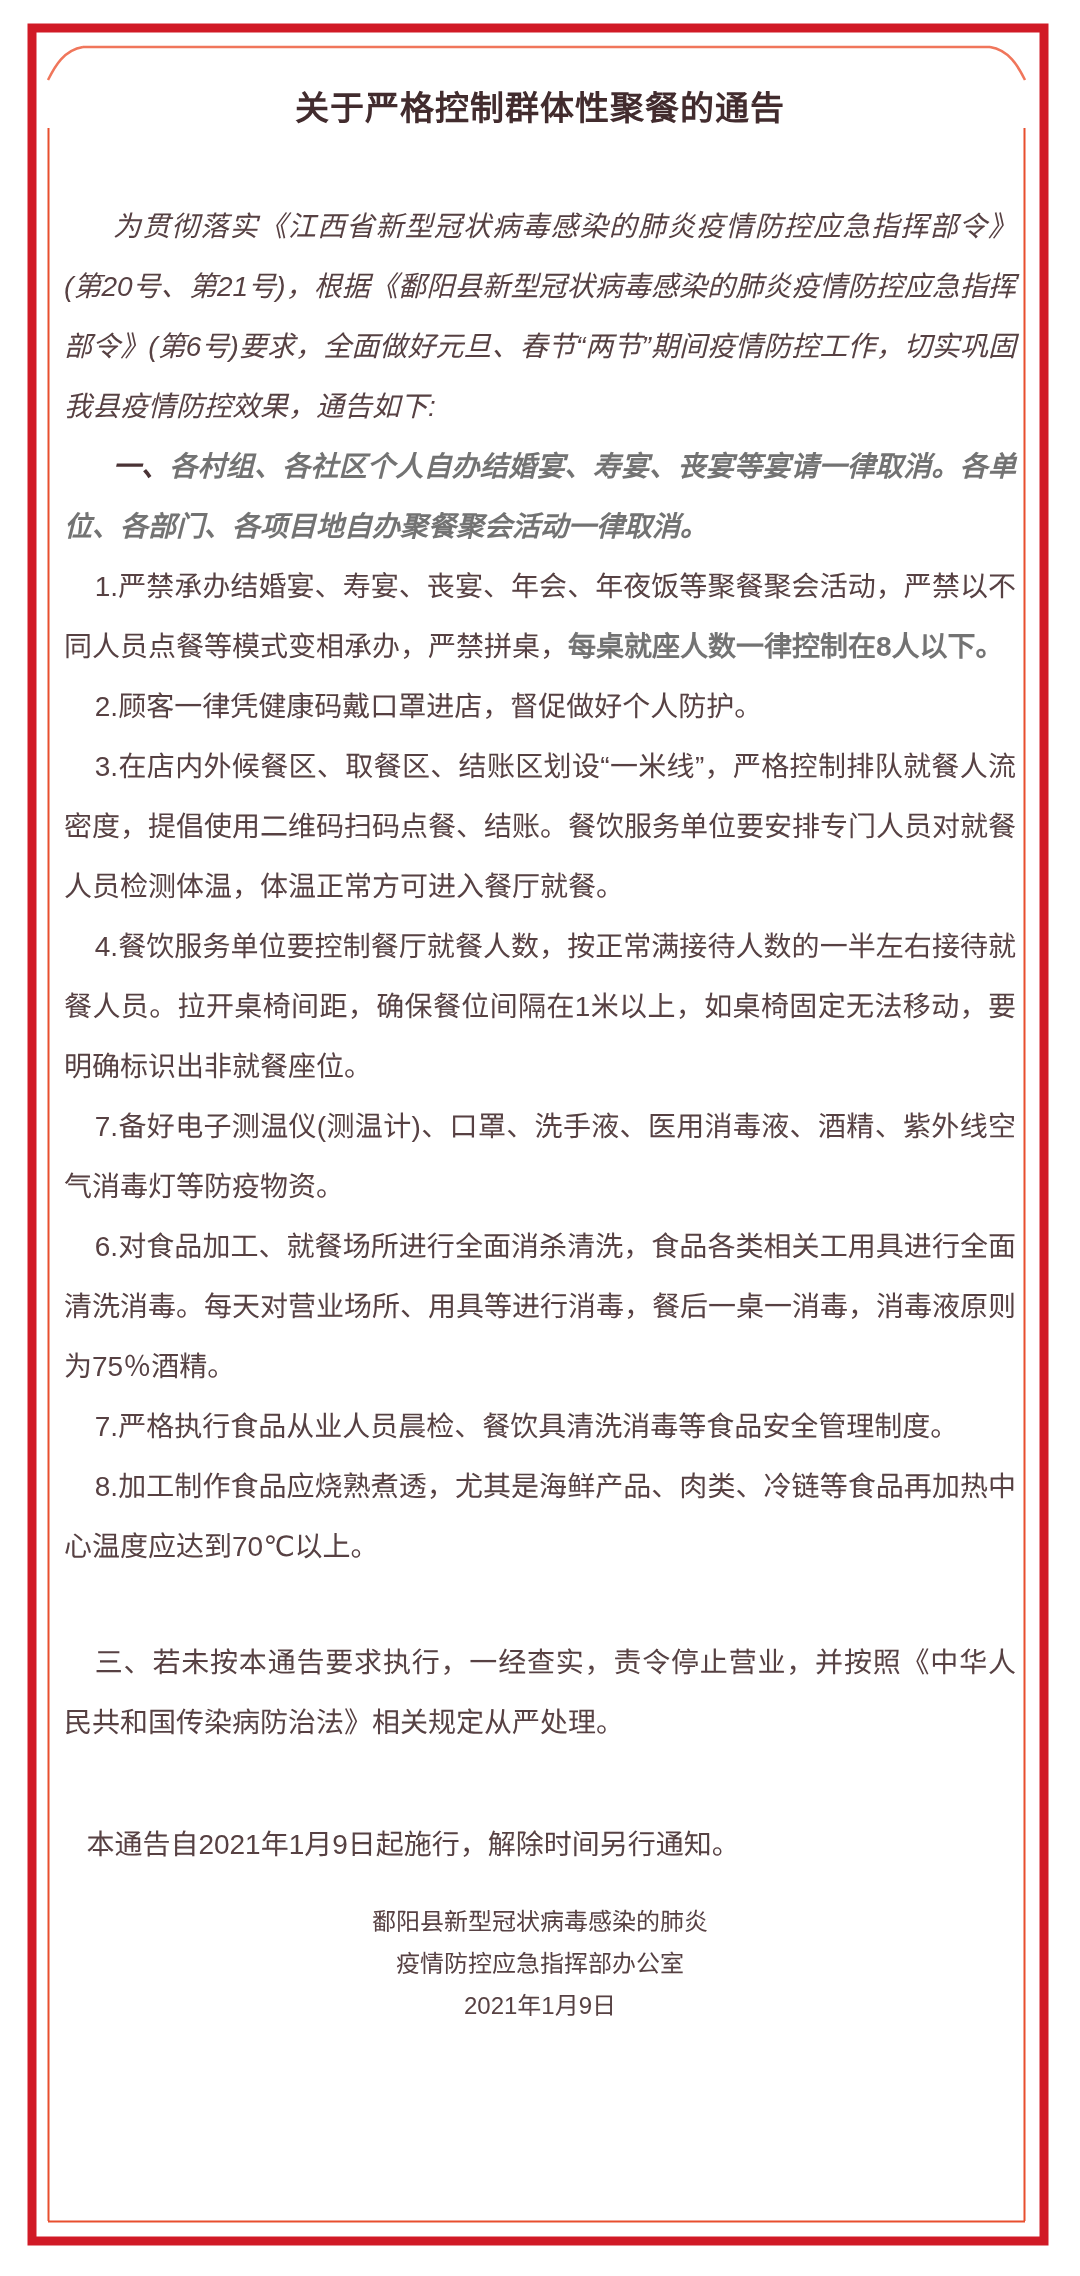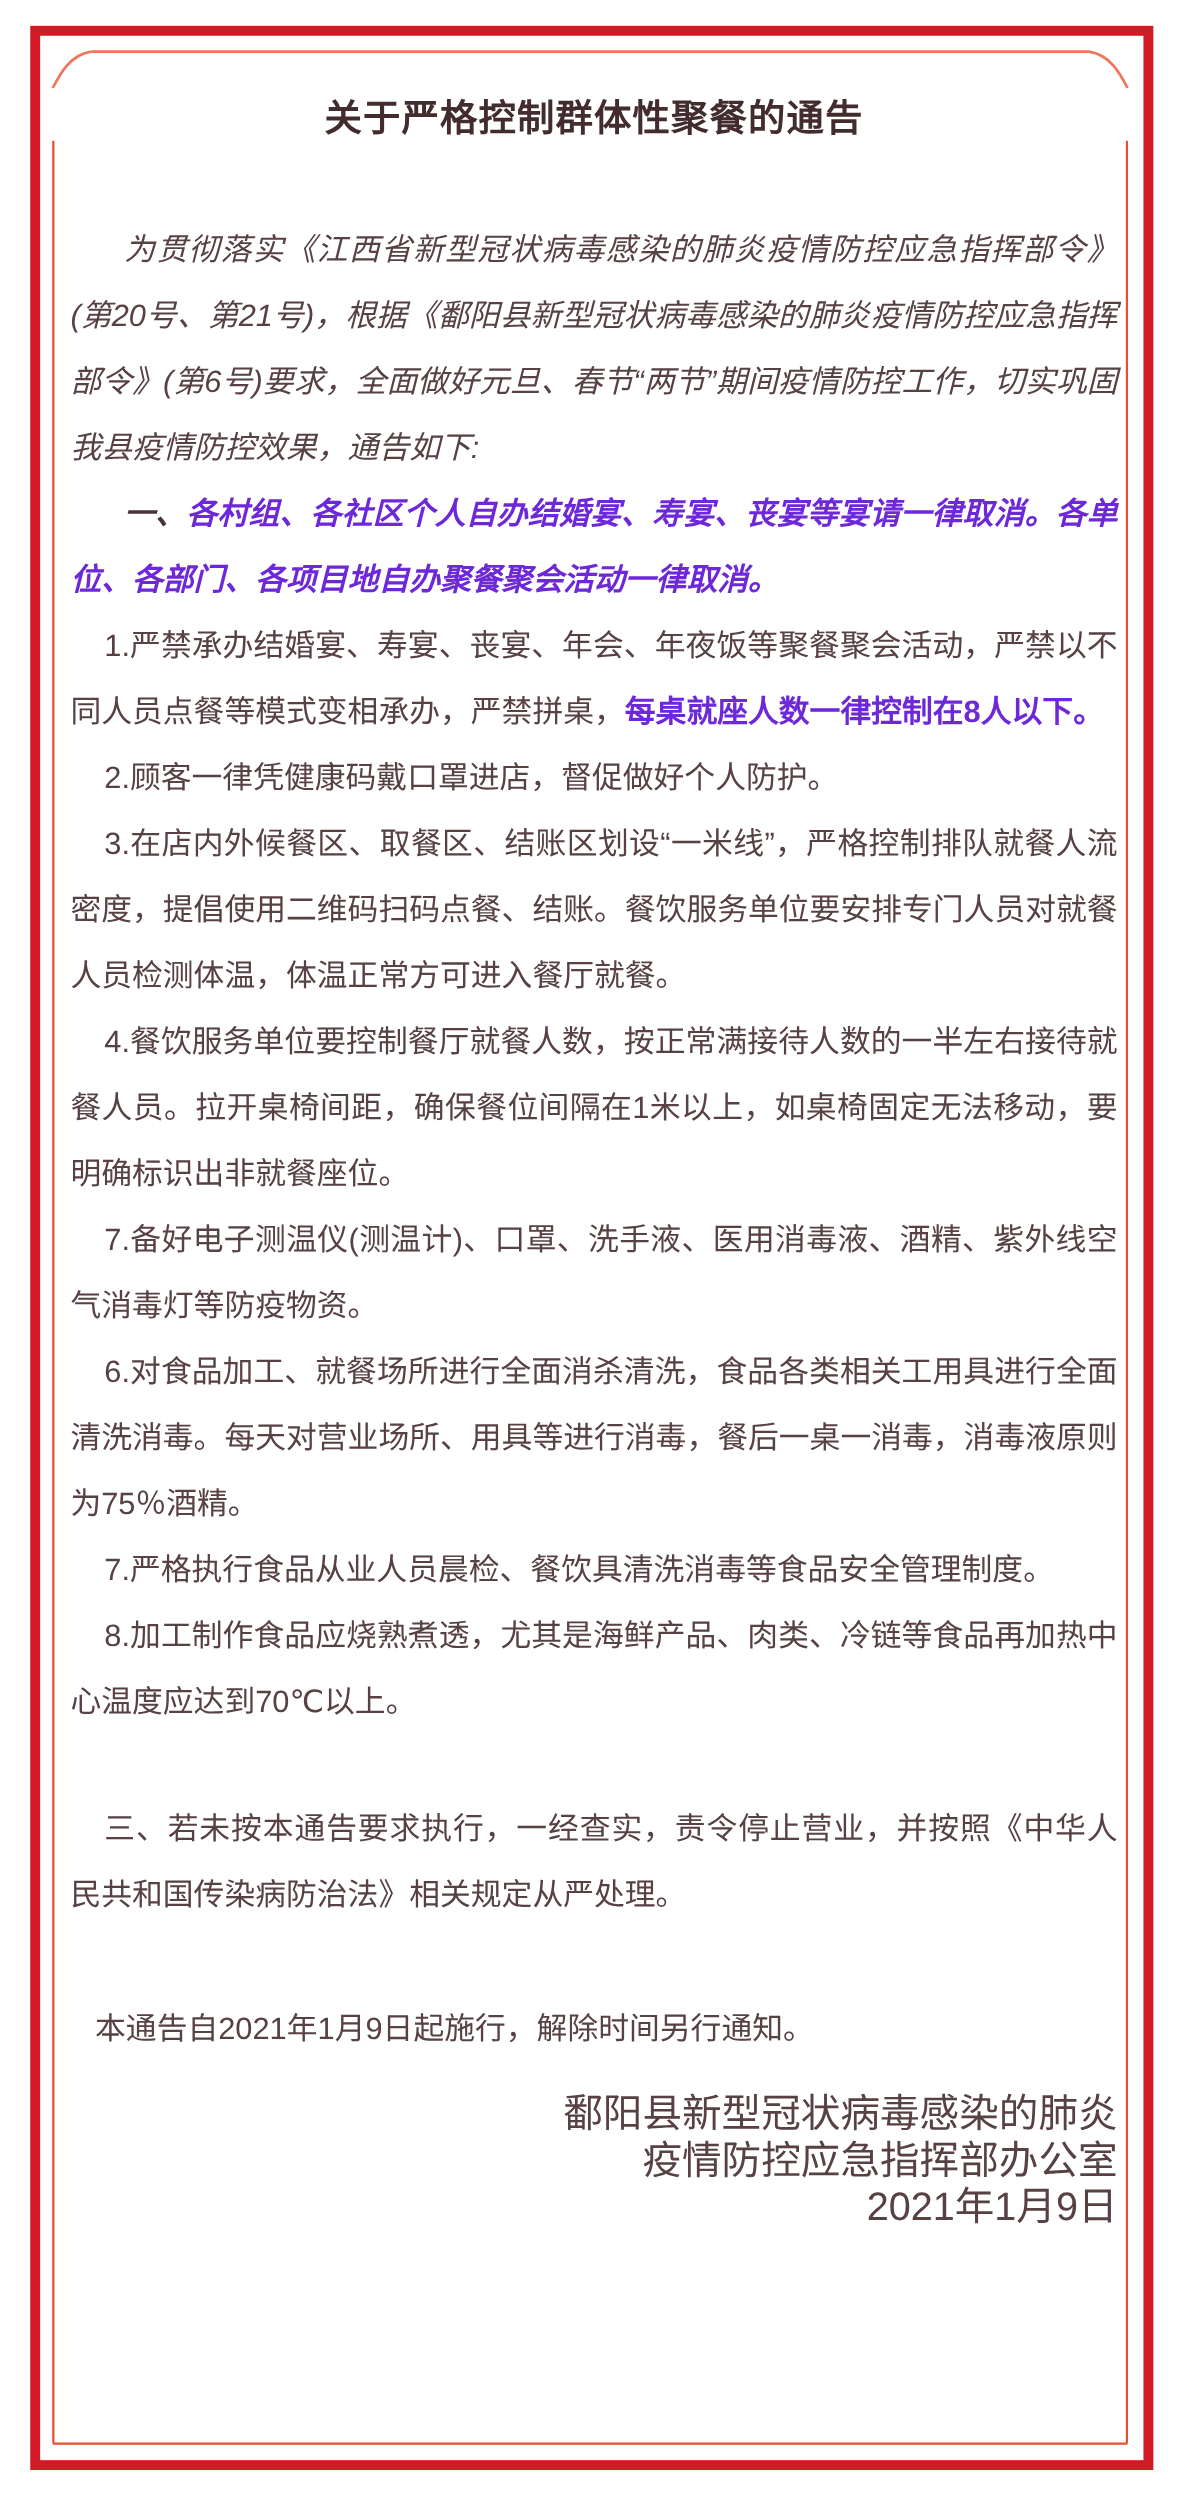--- a/index.html
+++ b/index.html
@@ -42,31 +42,31 @@
   }
   .body-text p {
     margin: 0;
     text-indent: 1.1em;
   }
   p.indent-deep { text-indent: 1.75em; font-style: italic; }
   p.indent-small { text-indent: 0.8em; }
   .gap-md { margin-top: 56px !important; }
   .gap-lg { margin-top: 62px !important; }
   .red-bold {
-    color: #6d28d9;
+    color: #737373;
     font-weight: bold;
   }
   .dark-bold {
     color: #4a3335;
     font-weight: bold;
   }
   .signature {
     margin-top: 26px;
-    text-align: right;
-    font-size: 36px;
+    text-align: center;
+    font-size: 24px;
     line-height: 42px;
   }
   .signature div { margin: 0; }
 </style>
 </head>
 <body>
 
 <div class="page">
 
   <svg class="frame-svg" viewBox="0 0 1080 2276" xmlns="http://www.w3.org/2000/svg" aria-hidden="true">

